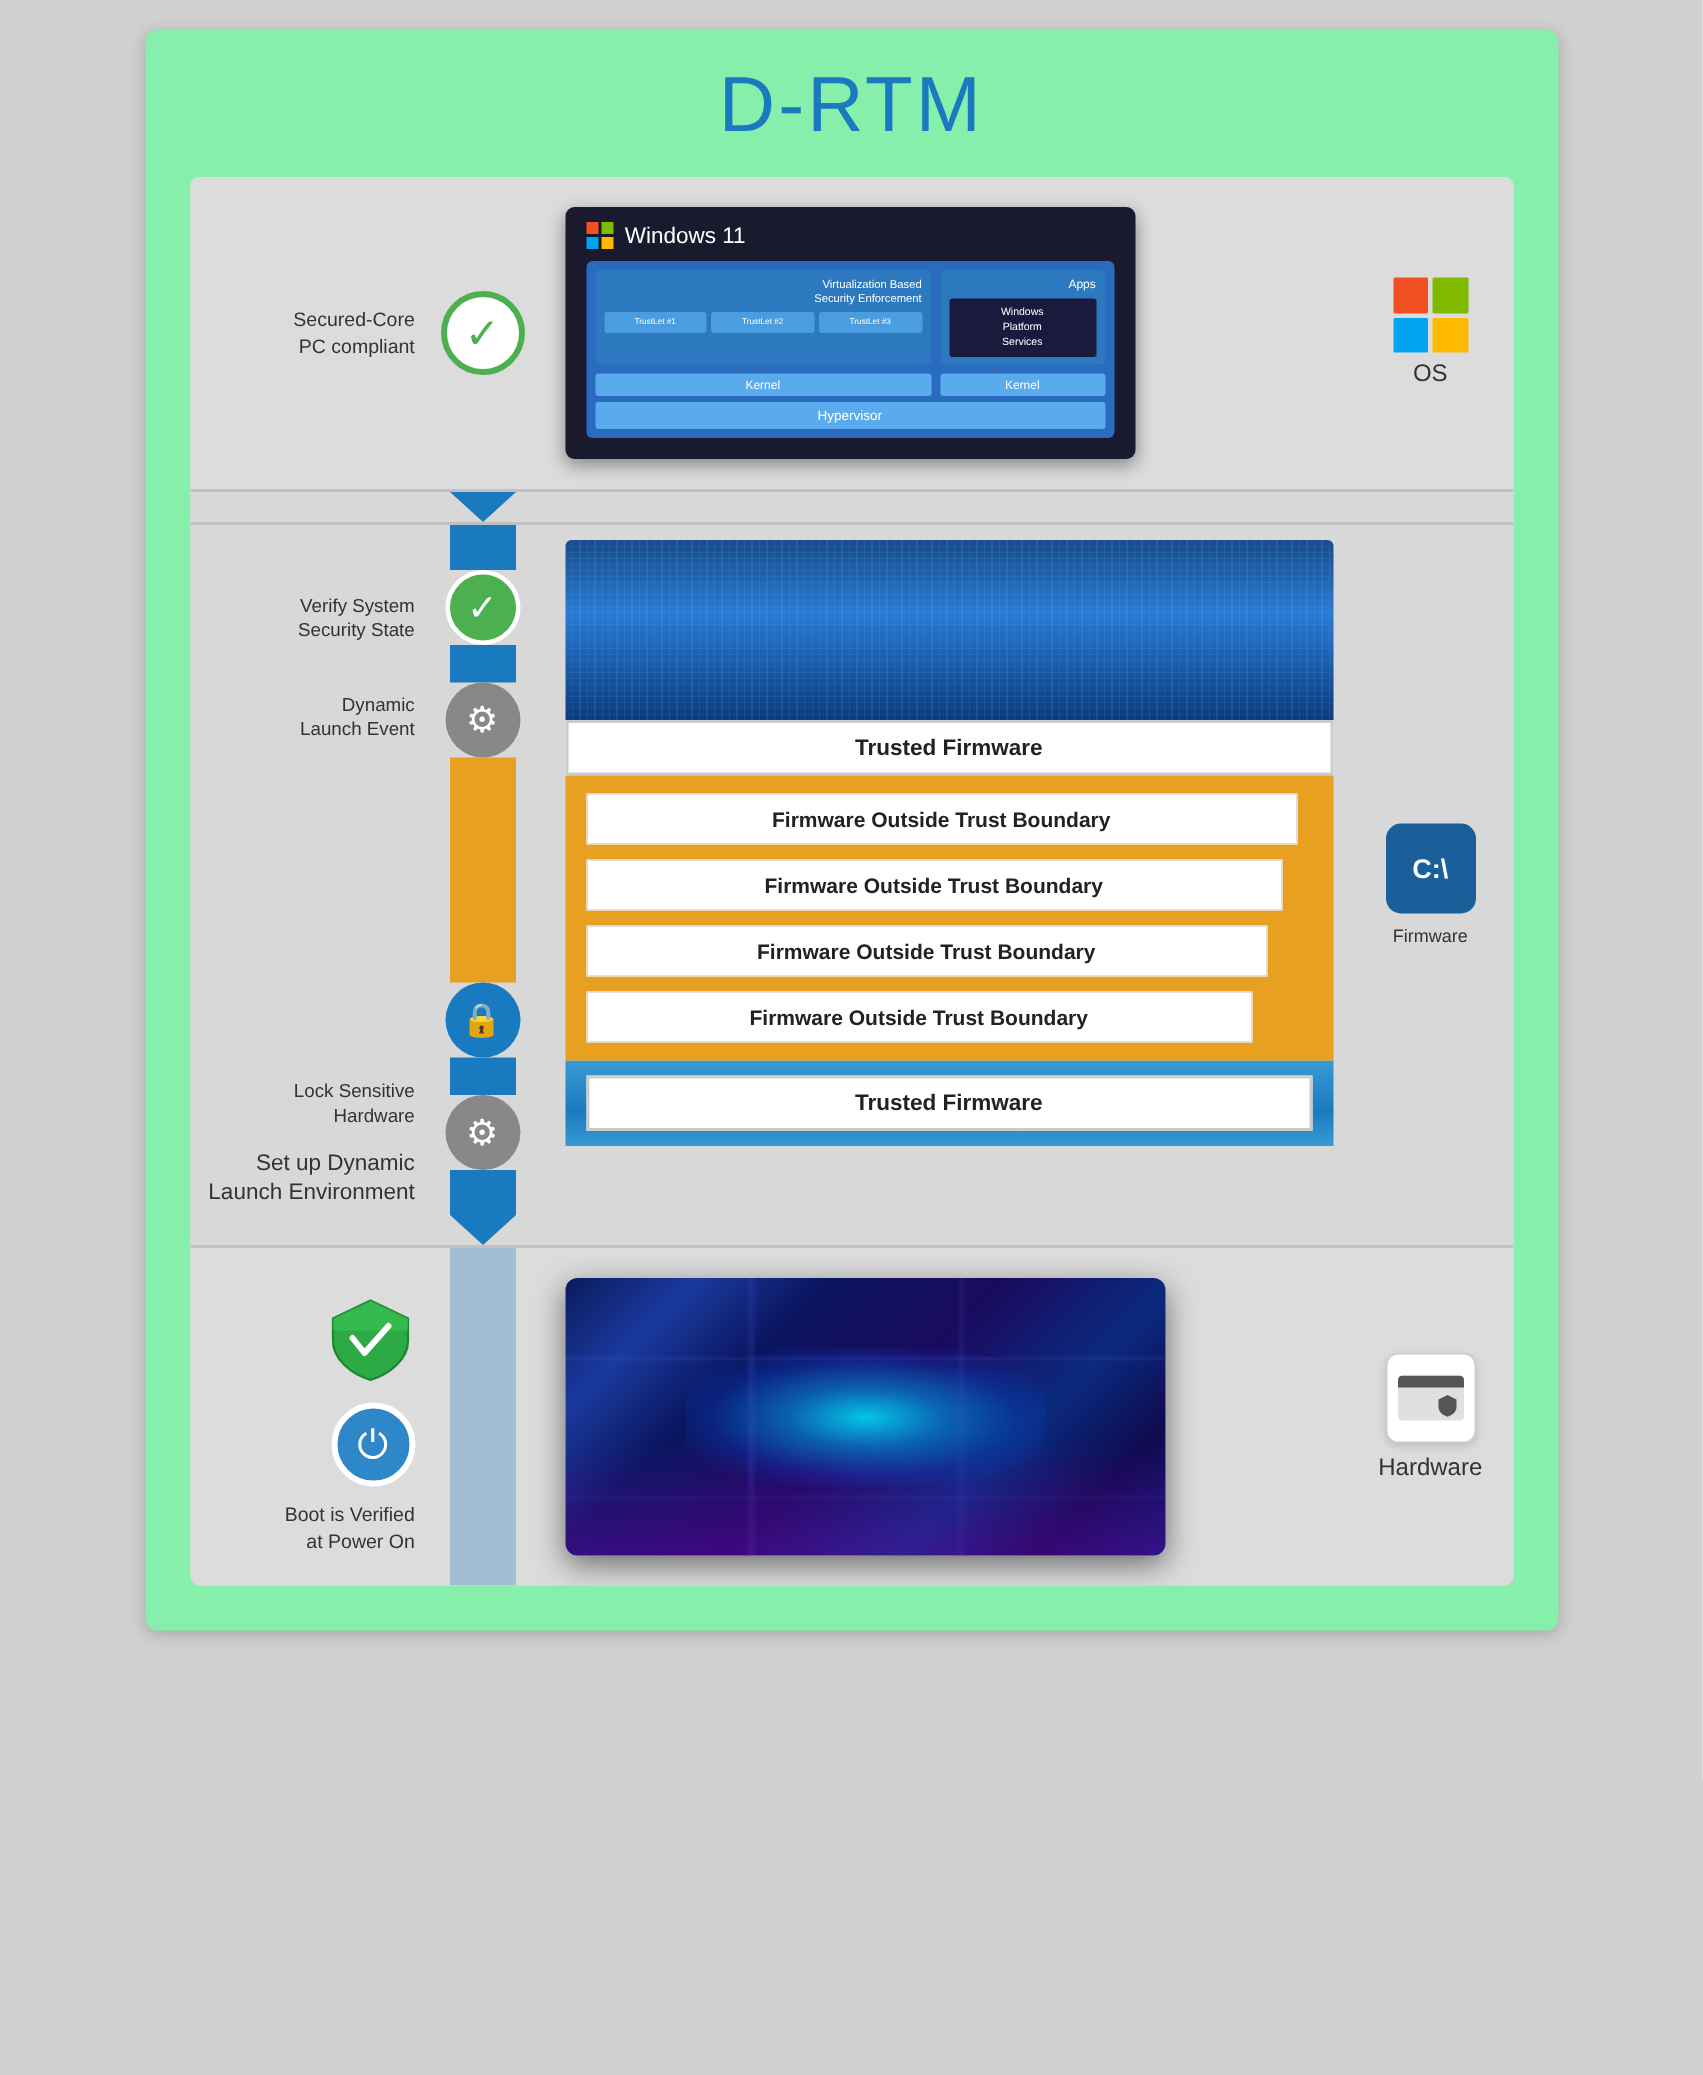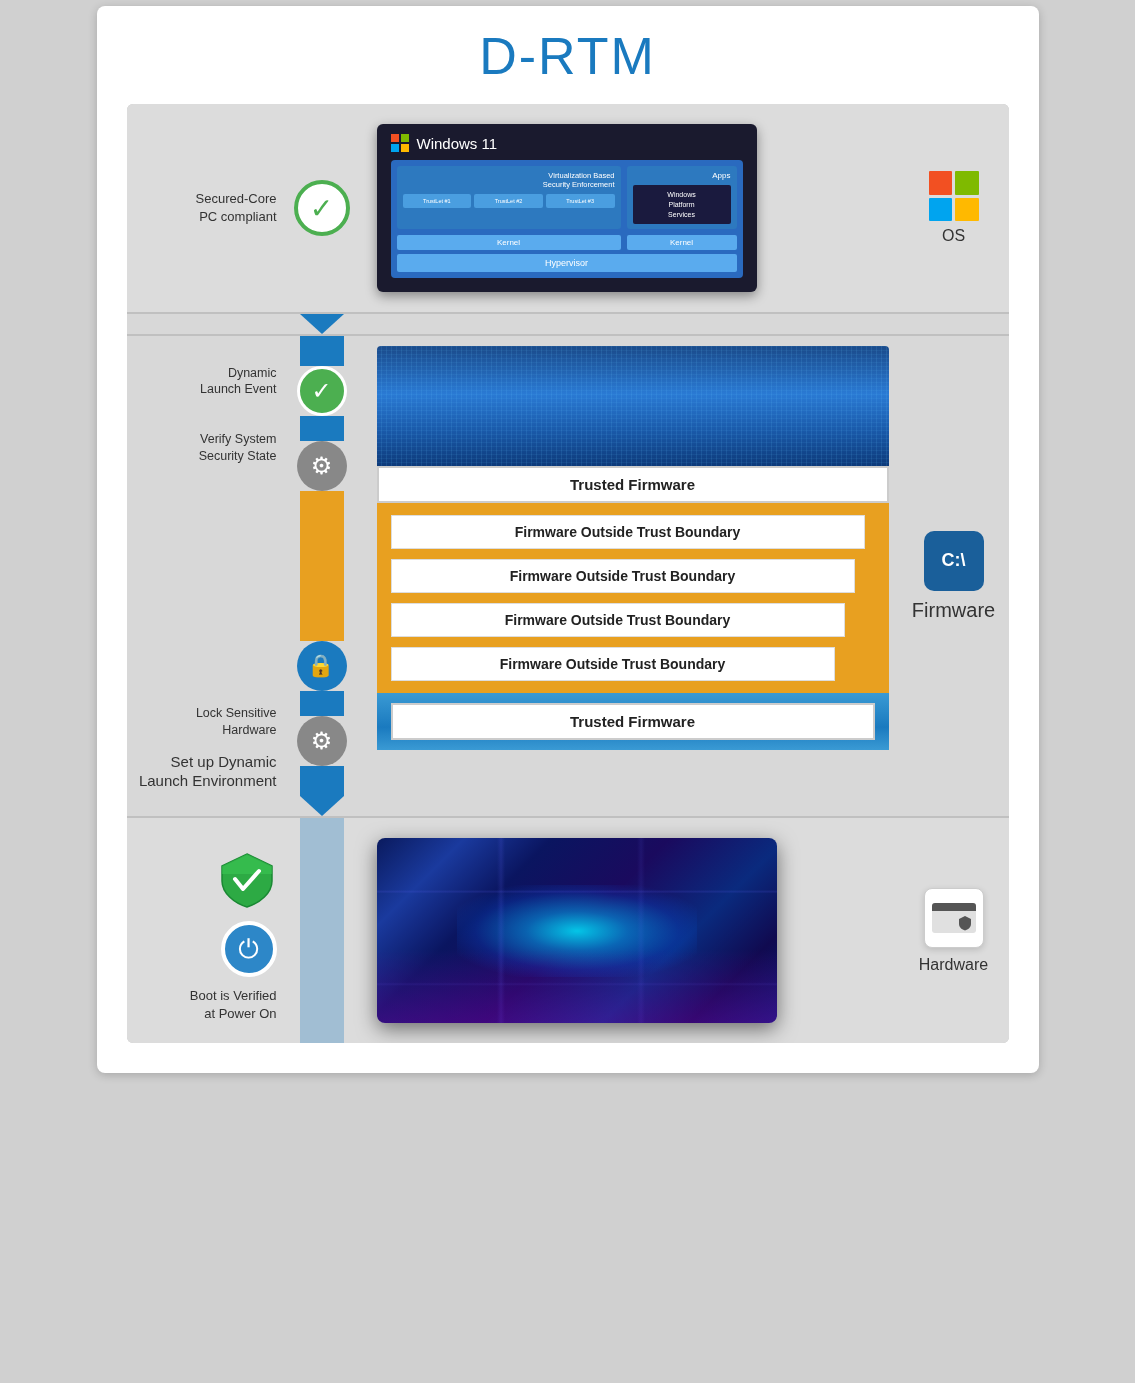--- a/index.html
+++ b/index.html
@@ -6,24 +6,24 @@
     body {
       background: #d0d0d0;
       display: flex;
       justify-content: center;
       align-items: flex-start;
       min-height: 1383px;
       font-family: 'Segoe UI', Arial, sans-serif;
     }
     .main-container {
       width: 942px;
-      background: #ffffff;
+      background: #86efac;
       border-radius: 8px;
       padding: 20px 30px 30px 30px;
-      margin: 6px auto;
+      margin: 20px auto;
       box-shadow: 0 2px 10px rgba(0,0,0,0.2);
     }
     .title {
       text-align: center;
       font-size: 52px;
       font-weight: 300;
       color: #1a7abf;
       letter-spacing: 2px;
       margin-bottom: 18px;
     }
@@ -173,26 +173,26 @@
         <div style="width:0; height:0; border-left:22px solid transparent; border-right:22px solid transparent; border-top:20px solid #1a7abf;"></div>
       </div>
       <div style="flex:1;"></div>
       <div style="width:110px;"></div>
     </div>
 
     <div style="display:flex; width:100%; background:#d8d8d8; border-top:2px solid #c0c0c0; border-bottom:2px solid #c0c0c0; min-height:480px;">
 
       <div style="width:160px; min-width:160px; display:flex; flex-direction:column; padding-right:10px; padding-top:20px; padding-bottom:20px; gap:0;">
 
+        <div style="flex:1; display:flex; align-items:center; justify-content:flex-end;">
+          <div style="text-align:right; font-size:12.5px; color:#333; line-height:1.3;">Verify System<br>Security State</div>
+        </div>
+
         <div style="flex:0.6; display:flex; align-items:center; justify-content:flex-end;">
           <div style="text-align:right; font-size:12.5px; color:#333; line-height:1.3;">Dynamic<br>Launch Event</div>
-        </div>
-
-        <div style="flex:1; display:flex; align-items:center; justify-content:flex-end;">
-          <div style="text-align:right; font-size:12.5px; color:#333; line-height:1.3;">Verify System<br>Security State</div>
         </div>
 
         <div style="flex:2.5;"></div>
 
         <div style="flex:0.6; display:flex; align-items:center; justify-content:flex-end;">
           <div style="text-align:right; font-size:12.5px; color:#333; line-height:1.3;">Lock Sensitive<br>Hardware</div>
         </div>
 
         <div style="flex:0.6; display:flex; align-items:center; justify-content:flex-end;">
           <div style="text-align:right; font-size:15px; color:#333; line-height:1.3;">Set up Dynamic<br>Launch Environment</div>
@@ -244,21 +244,21 @@
         <div style="background:linear-gradient(180deg, #3a9ad4 0%, #1a7abf 60%, #3a9ad4 100%); padding:10px 14px 10px; flex-shrink:0;">
 
           <div style="background:white; border:2px solid #ccc; text-align:center; padding:8px 0; font-size:15px; font-weight:700; color:#222;">Trusted Firmware</div>
         </div>
 
       </div>
 
       <div style="width:110px; min-width:110px; display:flex; flex-direction:column; align-items:center; justify-content:center; gap:8px;">
 
         <div style="width:60px; height:60px; background:#1a5f9a; border-radius:10px; display:flex; align-items:center; justify-content:center; color:white; font-size:18px; font-weight:bold;">C:\</div>
-        <div style="font-size:20px; color:#333;">Firmware</div>
+        <div style="font-size:12px; color:#333;">Firmware</div>
       </div>
 
     </div>
 
     <div style="display:flex; width:100%; background:#dcdcdc; min-height:200px;">
 
       <div style="width:160px; min-width:160px; display:flex; flex-direction:column; align-items:flex-end; padding-right:10px; padding-bottom:20px; justify-content:flex-end;">
 
         <div style="margin-bottom:8px;">
           <svg width="60" height="60" viewBox="0 0 60 60">

